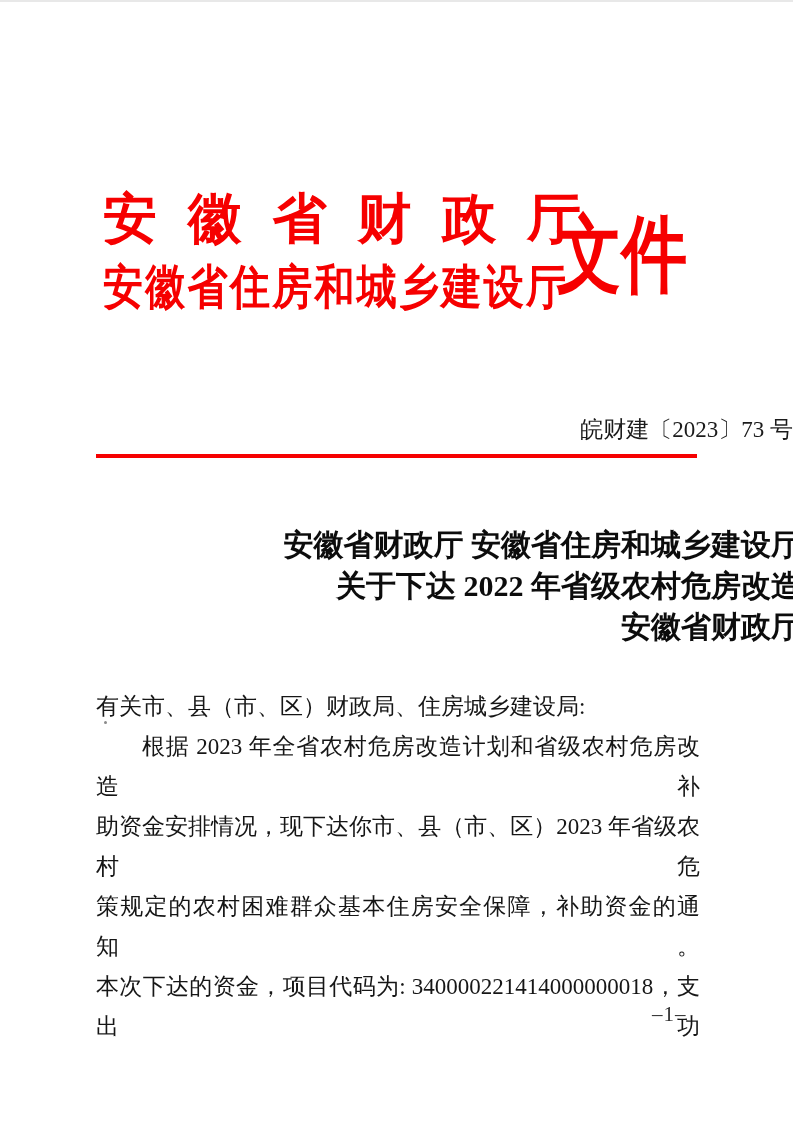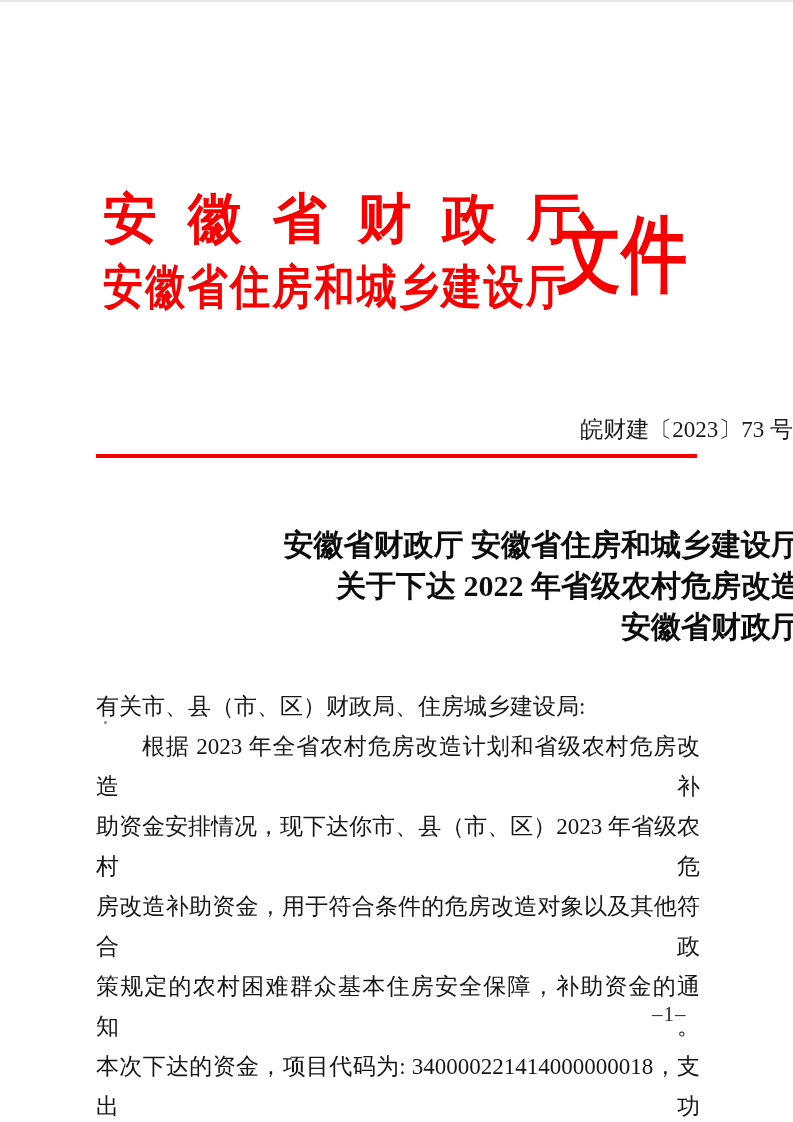--- a/index.html
+++ b/index.html
@@ -140,21 +140,20 @@
   <div class="title-block">
     <div>安徽省财政厅 安徽省住房和城乡建设厅</div>
     <div>关于下达 2022 年省级农村危房改造</div>
     <div>安徽省财政厅</div>
   </div>
 
   <div class="body-block">
     <div class="line">有关市、县（市、区）财政局、住房城乡建设局:</div>
     <div class="line fill indent">根据 2023 年全省农村危房改造计划和省级农村危房改造补</div>
     <div class="line fill">助资金安排情况，现下达你市、县（市、区）2023 年省级农村危</div>
-    <div class="line fill">房改造补助资金，用于符合条件的危房改造对象以及其他符合政</div>
     <div class="line fill">策规定的农村困难群众基本住房安全保障，补助资金的通知。</div>
     <div class="line fill">本次下达的资金，项目代码为: 340000221414000000018，支出功</div>
 
   </div>
 
   <div class="speck"></div>
 
   <div class="page-number">–1–</div>
 
 </div>

